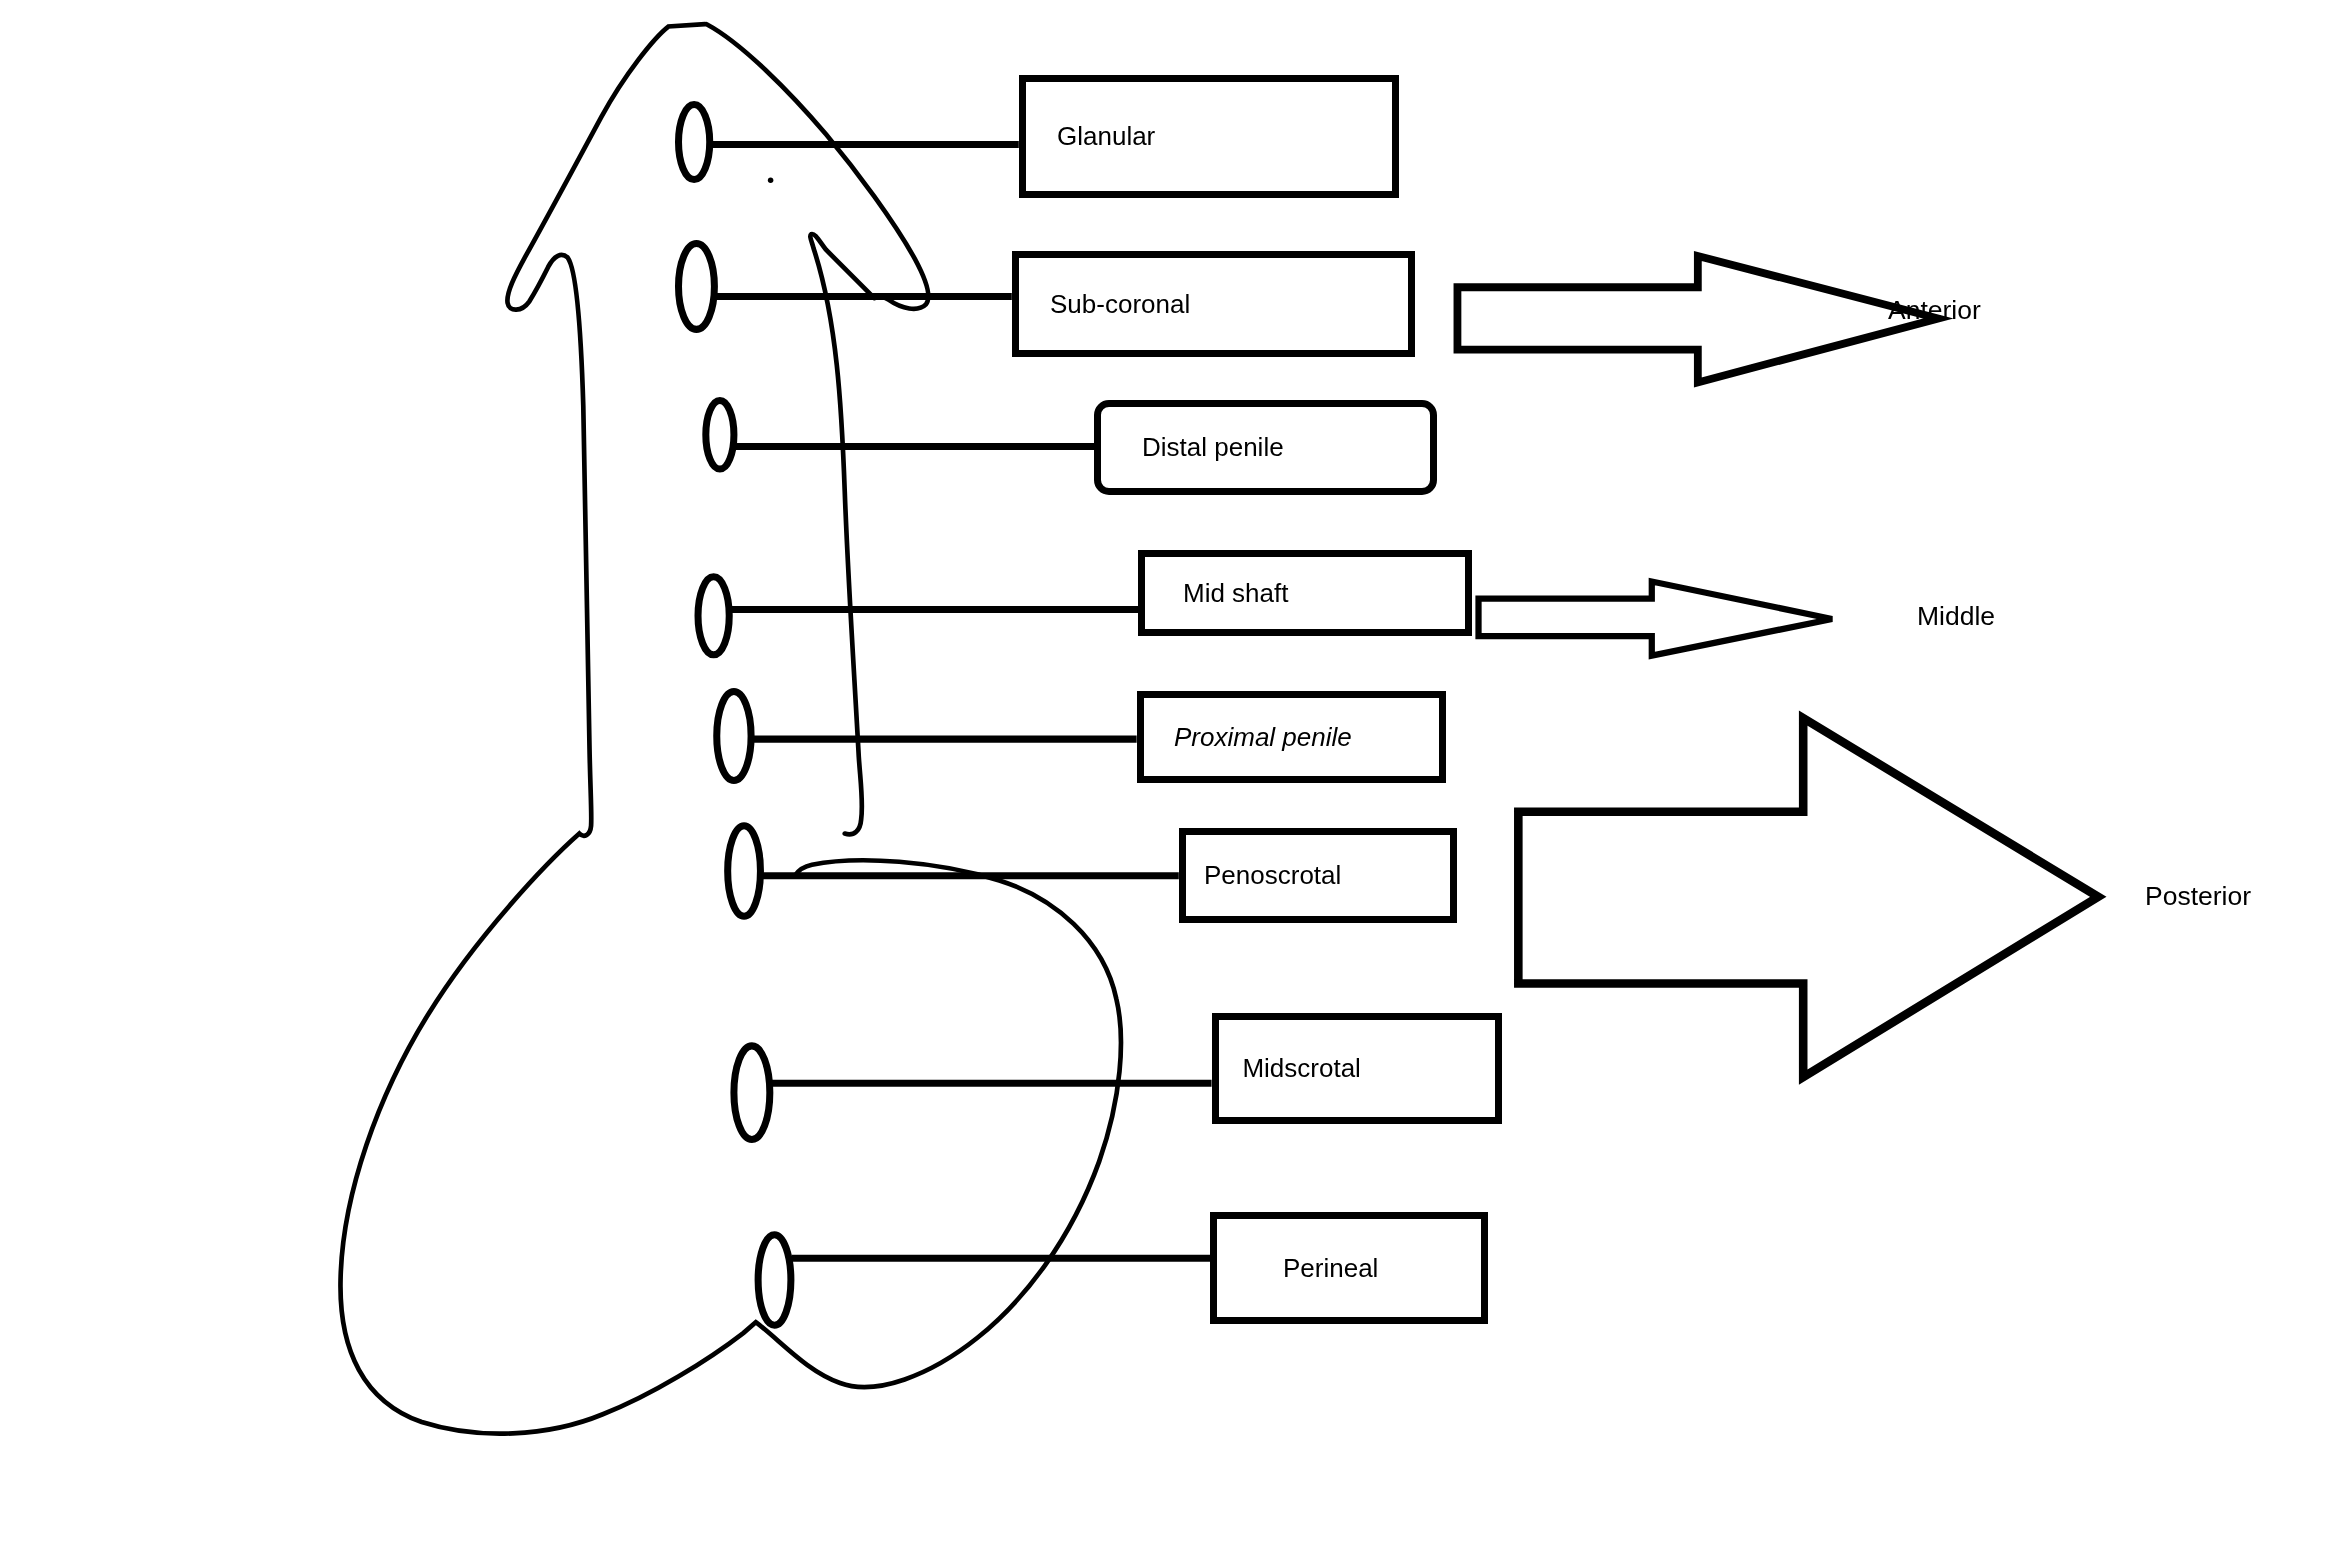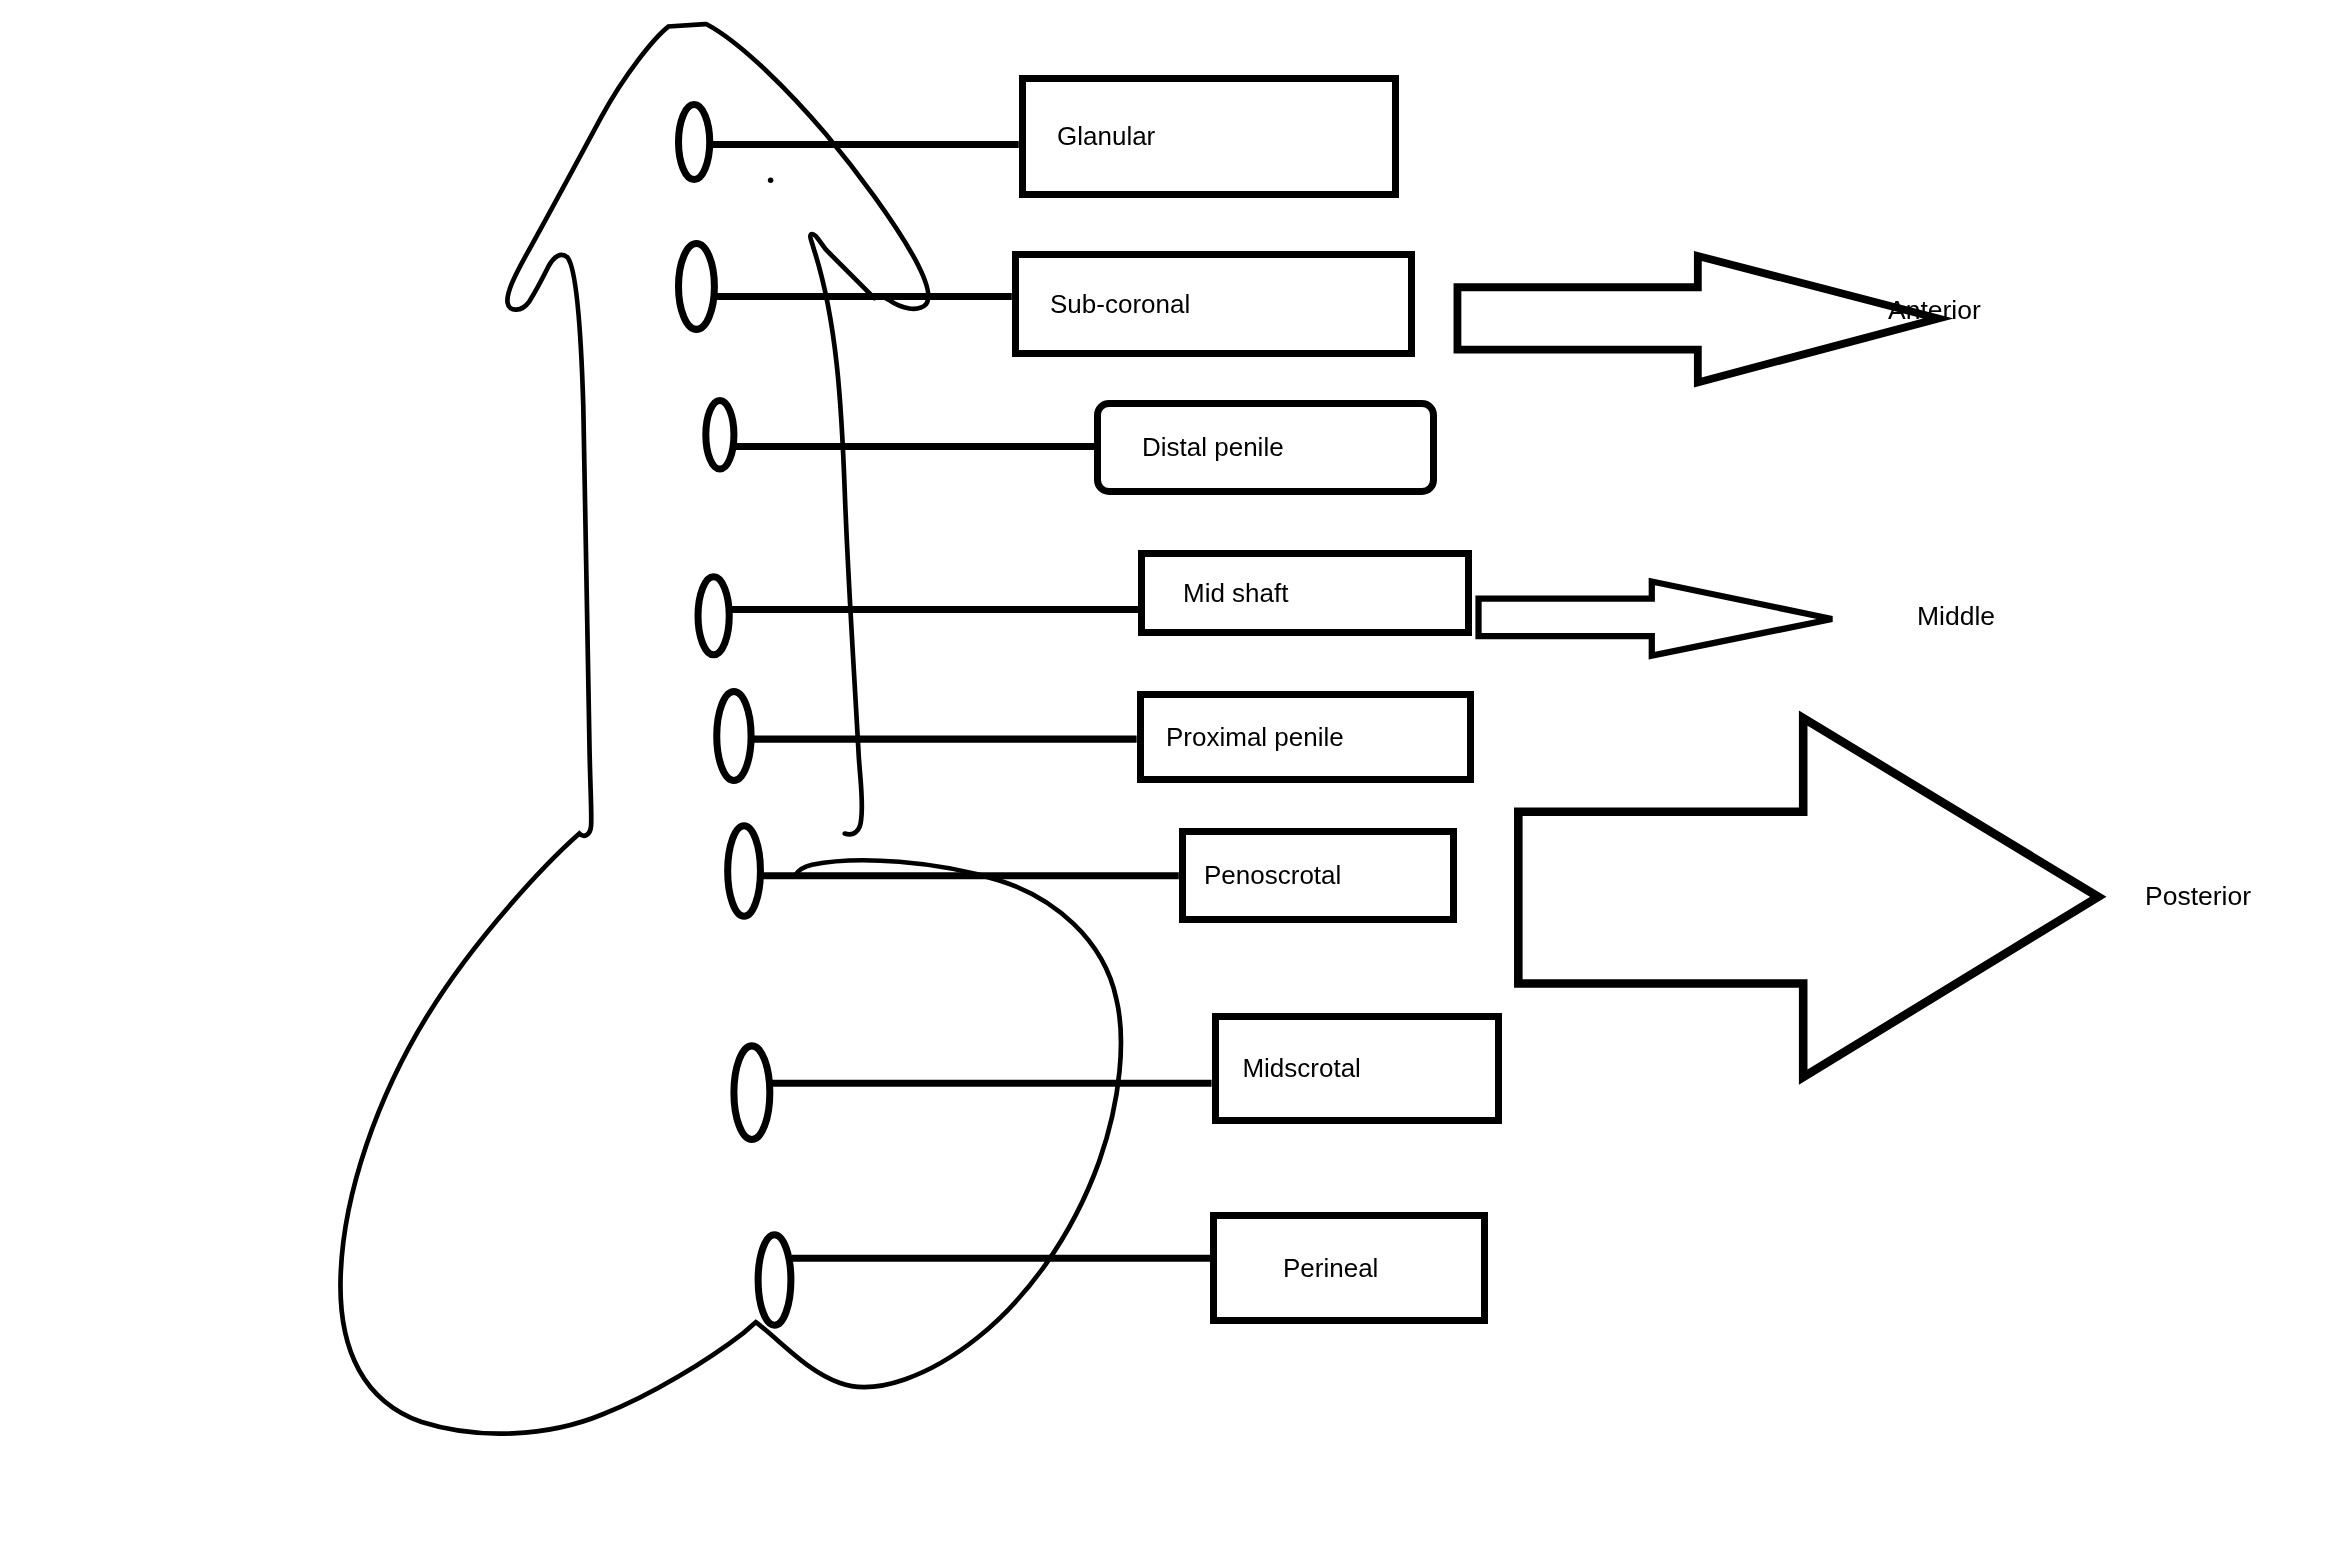--- a/index.html
+++ b/index.html
@@ -112,21 +112,21 @@
   </div>
   <div class="label-box" style="left:1012px; top:251px; width:403px; height:106px; padding-left:31px;">
     <span>Sub-coronal</span>
   </div>
   <div class="label-box" style="left:1094px; top:400px; width:343px; height:95px; padding-left:41px;border-radius:15px;">
     <span>Distal penile</span>
   </div>
   <div class="label-box" style="left:1138px; top:550px; width:334px; height:86px; padding-left:38px;">
     <span>Mid shaft</span>
   </div>
-  <div class="label-box" style="left:1137px; top:691px; width:337px; height:92px; padding-left:22px;">
+  <div class="label-box" style="left:1137px; top:691px; width:309px; height:92px; padding-left:30px;font-style:italic;">
     <span>Proximal penile</span>
   </div>
   <div class="label-box" style="left:1179px; top:828px; width:278px; height:95px; padding-left:18px;">
     <span>Penoscrotal</span>
   </div>
   <div class="label-box" style="left:1212px; top:1013px; width:290px; height:111px; padding-left:23.4px;text-align:center;">
     <span>Midscrotal</span>
   </div>
   <div class="label-box" style="left:1210px; top:1212px; width:278px; height:112px; padding-left:66px;">
     <span>Perineal</span>

